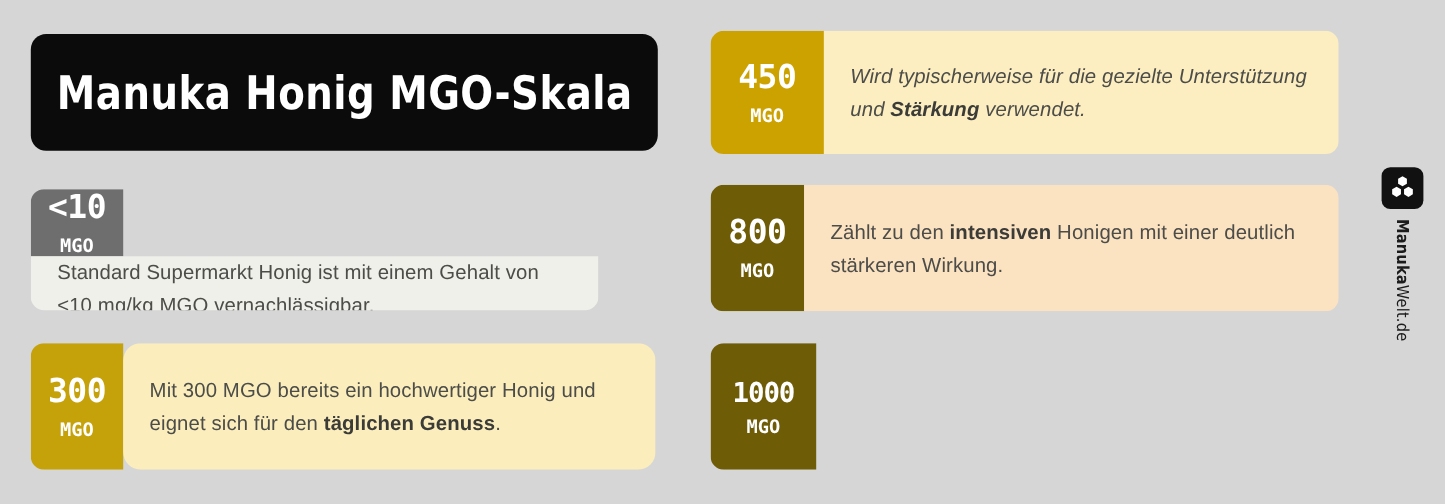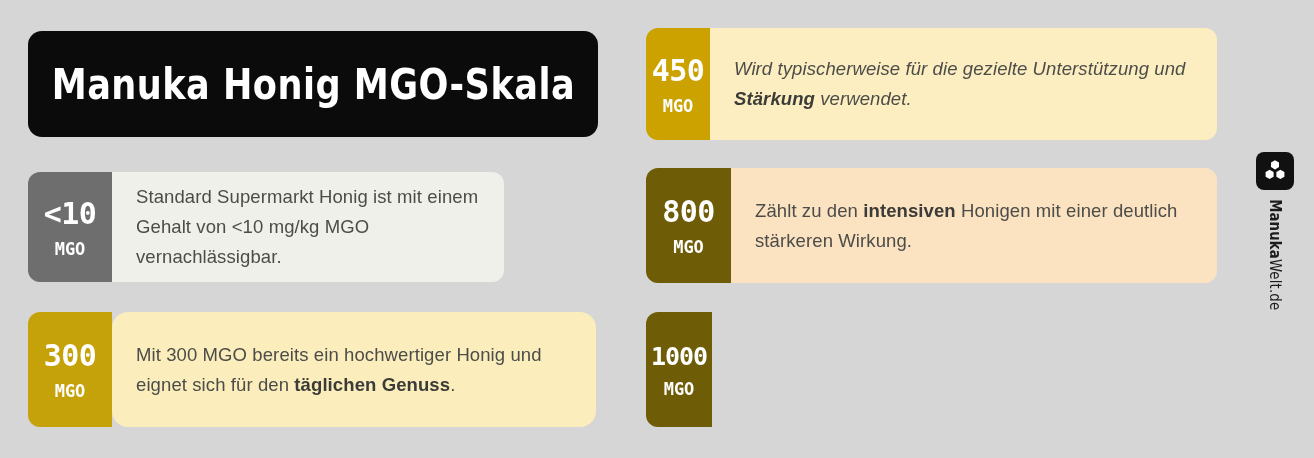--- a/index.html
+++ b/index.html
@@ -90,35 +90,35 @@
     font-size: 18.5px;
     line-height: 1.62;
     letter-spacing: 0.1px;
   }
   .body p b {
     color: #3b3b38;
     font-weight: 700;
   }
 
   
-  #card-lt10   { left: 28px;  top: 172px; width: 476px; height: 110px; }
+  #card-lt10   { left: 28px;  top: 172px; width: 516px; height: 110px; flex-direction: column; }
   #card-300    { left: 28px;  top: 312px; width: 568px; height: 115px; }
   #card-450    { left: 646px; top: 28px;  width: 571px; height: 112px; }
   #card-800    { left: 646px; top: 168px; width: 571px; height: 115px; }
   #card-1000   { left: 646px; top: 312px; width: 571px; height: 115px; }
 
   #card-lt10 .badge  { width: 84px; background: #6e6e6e; }
   #card-lt10 .body   { background: #f0f0ea; }
   #card-300 .badge   { width: 84px; background: #c6a20a; }
   #card-300 .body    { background: #fbeebc; }
-  #card-450 .badge   { width: 64px; background: #cca200; }
+  #card-450 .badge   { width: 103px; background: #cca200; }
   #card-450 .body    { background: #fceec0; }
   #card-800 .badge   { width: 85px; background: #6e5c07; }
   #card-800 .body    { background: #fbe2c1; }
-  #card-1000 .badge  { width: 66px; background: #6e5c07; }
+  #card-1000 .badge  { width: 96px; background: #6e5c07; }
   #card-1000 .body   { background: #fbe2c1; }
 
   
   .brand {
     position: absolute;
     left: 1254px;
     top: 152px;
     width: 42px;
     display: flex;
     flex-direction: column;

